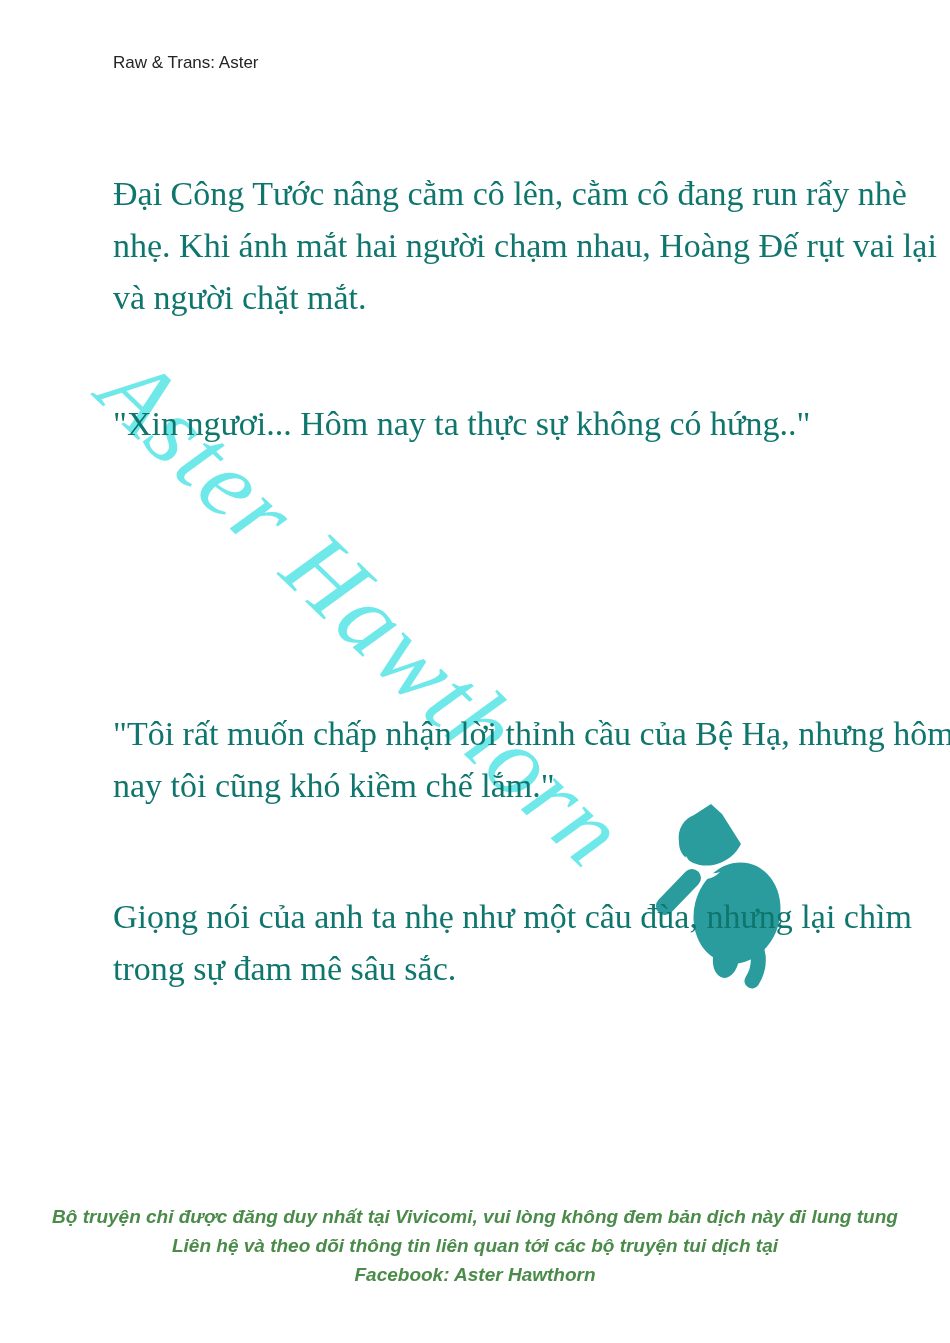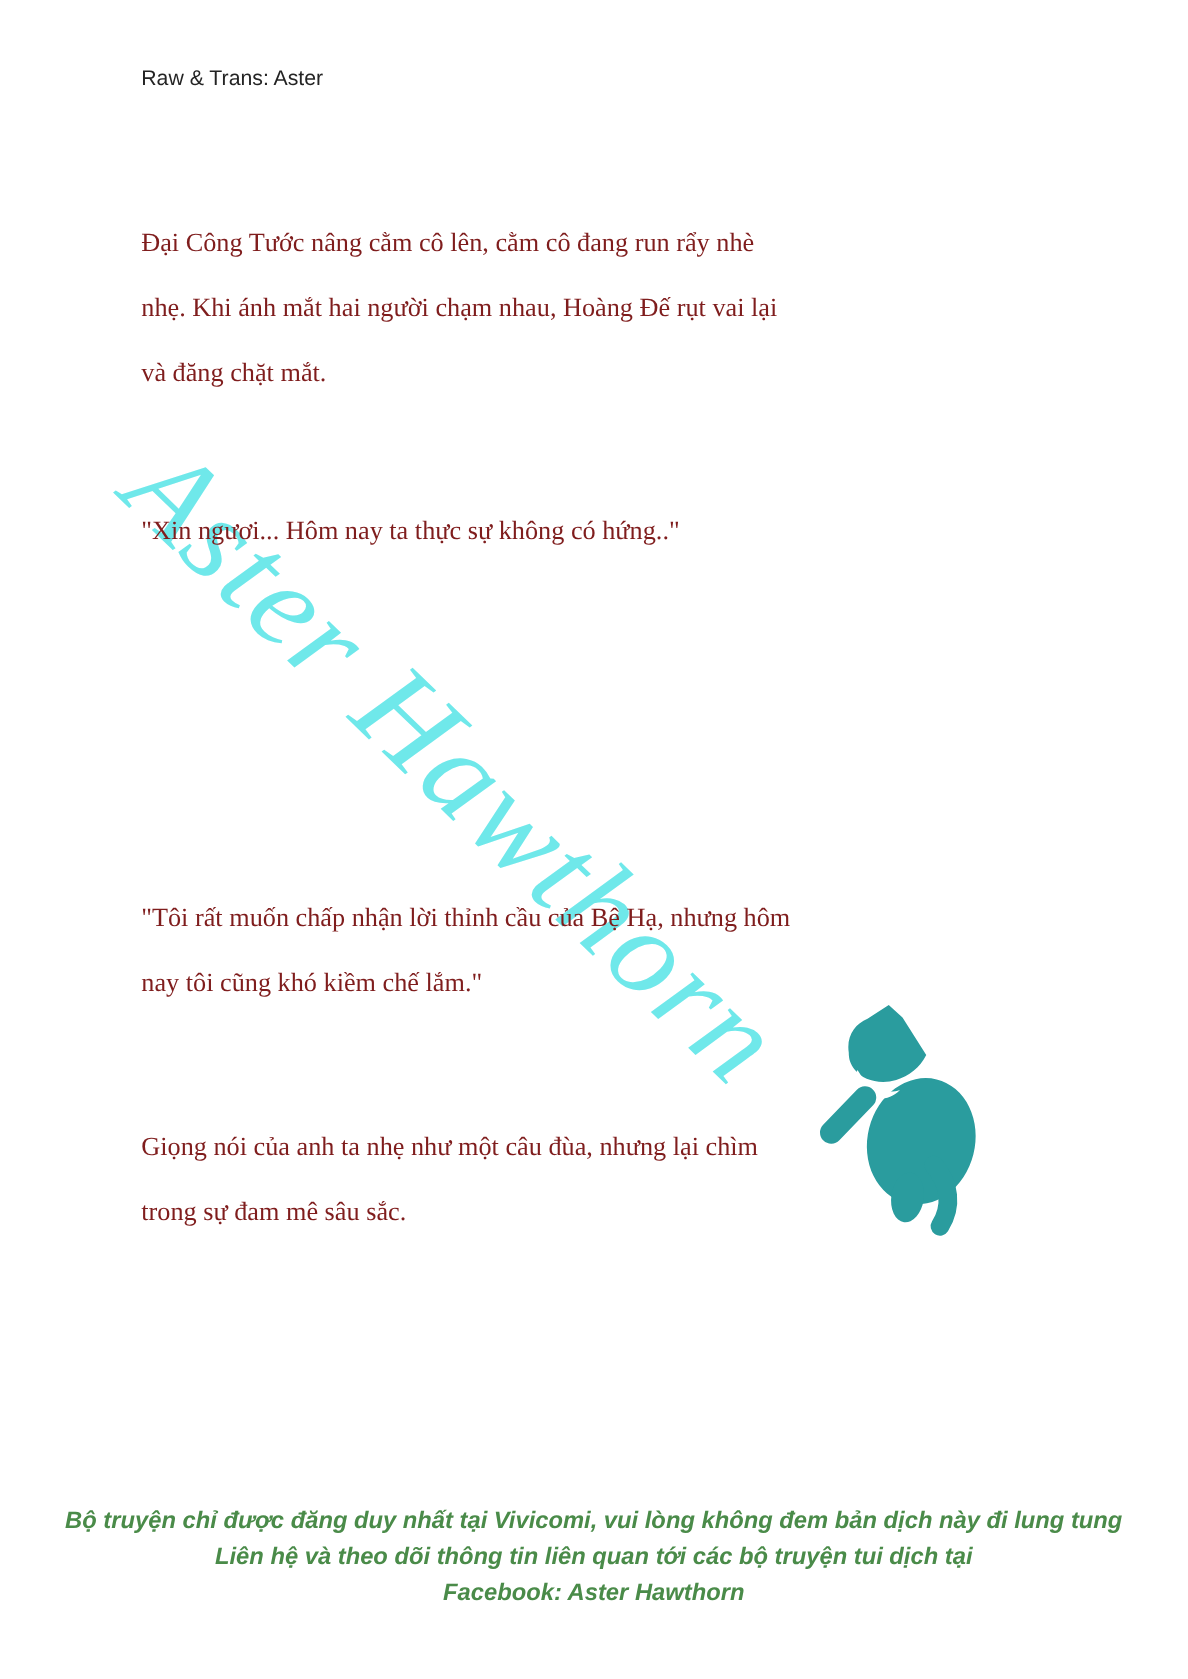--- a/index.html
+++ b/index.html
@@ -52,23 +52,23 @@
     height: 195px;
     z-index: 2;
   }
 
   
   .body-text { position: absolute; inset: 0; z-index: 3; }
   .paragraph {
     position: absolute;
     left: 113px;
     width: 730px;
-    font-size: 21px;
+    font-size: 34px;
     line-height: 52px;
-    color: #7f1d1d;
+    color: #0f766e;
   }
   .p1 { top: 168px; }
   .p2 { top: 398px; }
   .p3 { top: 526px; }
   .p4 { top: 708px; }
   .p5 { top: 891px; }
   .line { white-space: nowrap; }
 
   
   .footer {
@@ -146,21 +146,21 @@
 
     <ellipse cx="78" cy="158" rx="13" ry="20" transform="rotate(8 78 158)" fill="#2a9c9e"></ellipse>
 
     <path d="M99,132 C112,147 114,165 104,181" stroke="#2a9c9e" stroke-width="15" stroke-linecap="round" fill="none"></path>
   </svg>
 
   <div class="body-text">
       <div class="paragraph p1">
         <div class="line">Đại Công Tước nâng cằm cô lên, cằm cô đang run rẩy nhè</div>
         <div class="line">nhẹ. Khi ánh mắt hai người chạm nhau, Hoàng Đế rụt vai lại</div>
-        <div class="line">và đăng chặt mắt.</div>
+        <div class="line">và người chặt mắt.</div>
       </div>
       <div class="paragraph p2">
         <div class="line">"Xin ngươi... Hôm nay ta thực sự không có hứng.."</div>
       </div>
       <div class="paragraph p3">
       </div>
       <div class="paragraph p4">
         <div class="line">"Tôi rất muốn chấp nhận lời thỉnh cầu của Bệ Hạ, nhưng hôm</div>
         <div class="line">nay tôi cũng khó kiềm chế lắm."</div>
       </div>

